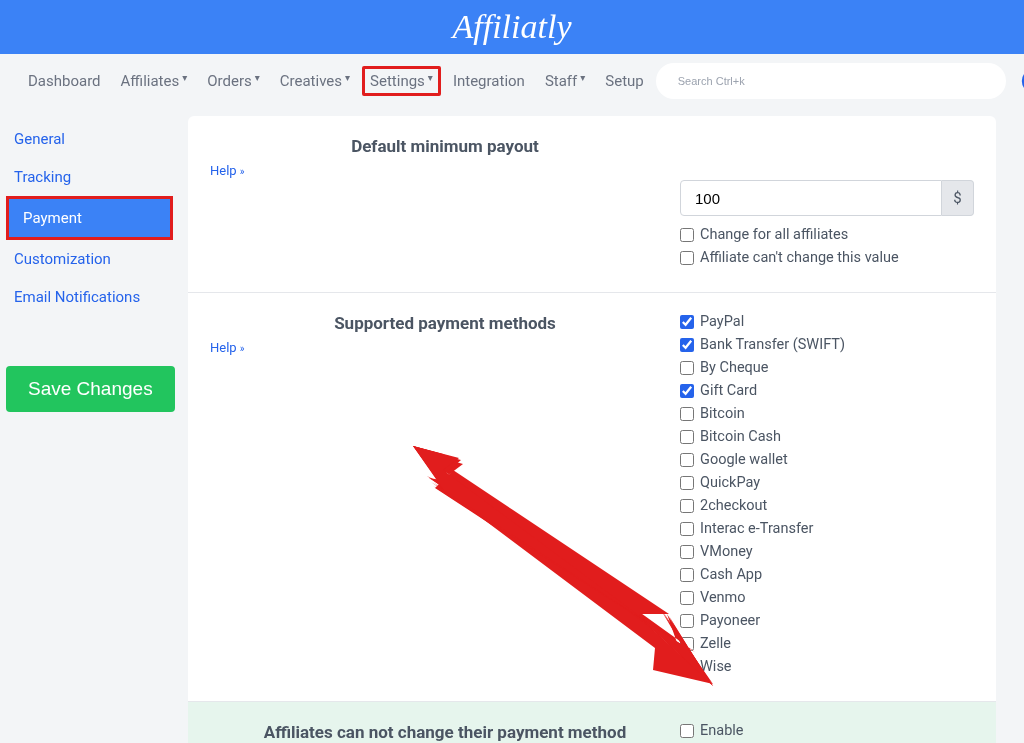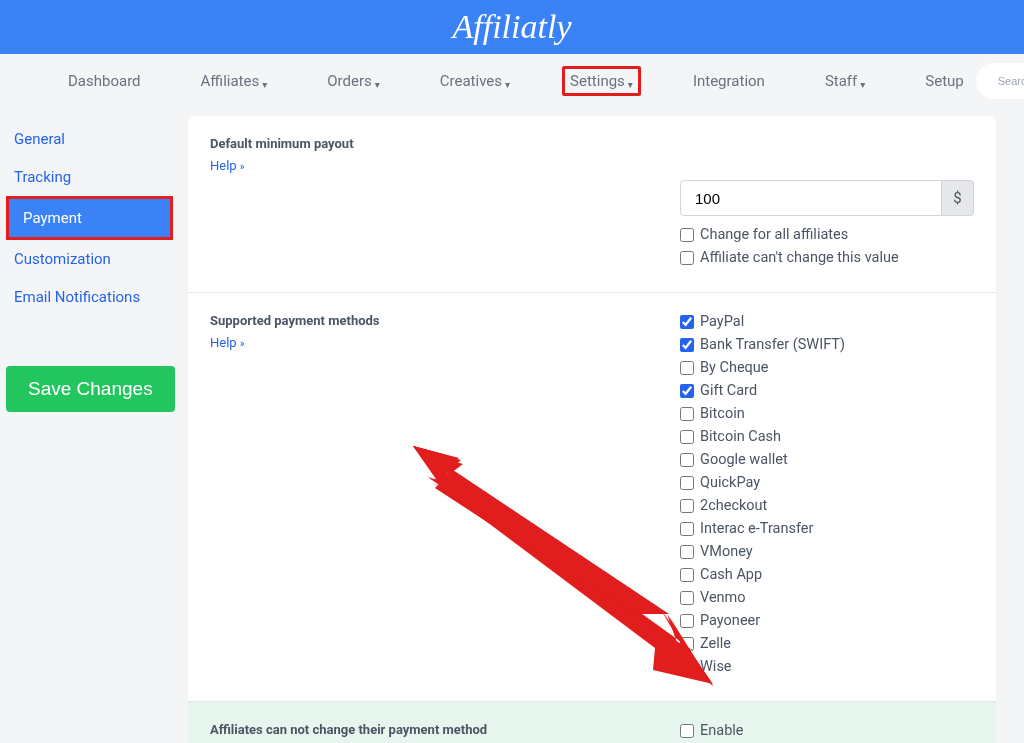--- a/index.html
+++ b/index.html
@@ -4,39 +4,39 @@
 <style>
 * { box-sizing: border-box; margin: 0; padding: 0; }
 body { font-family: -apple-system, BlinkMacSystemFont, "Segoe UI", Roboto, sans-serif; background: #f3f5f7; color: #444; width: 1024px; }
 
 
 .brand-bar { background: #3b82f6; height: 54px; display: flex; align-items: center; justify-content: center; }
 .brand-logo { font-family: "Brush Script MT", cursive; color: #fff; font-size: 34px; font-style: italic; font-weight: 400; }
 
 
 .nav-bar { height: 54px; display: flex; align-items: center; padding: 0 16px 0 20px; gap: 4px; background: #f3f5f7; }
-.nav-item { display: flex; align-items: flex-end; font-size: 15px; color: #6b7280; padding: 6px 8px; cursor: pointer; white-space: nowrap; margin-left: 40px; }
+.nav-item { display: flex; align-items: flex-start; font-size: 15px; color: #6b7280; padding: 6px 8px; cursor: pointer; white-space: nowrap; }
 .nav-caret { margin-left: 3px; font-size: 10px; color: #6b7280; }
 .nav-highlight { border: 3px solid #e11d1d; border-radius: 2px; padding: 3px 5px; }
 .search-wrap { margin-left: auto; display: flex; align-items: center; gap: 14px; }
 .search-input { width: 350px; height: 36px; border-radius: 18px; border: none; background: #fff; padding: 0 22px; font-size: 11px; color: #6b7280; outline: none; }
 .search-input::placeholder { color: #9ca3af; }
 .power-icon { width: 28px; height: 28px; color: #2563eb; display: flex; align-items: center; justify-content: center; }
 
 
 .page { display: flex; padding: 0 16px 0 0; }
 .sidebar { width: 188px; padding: 12px 0 0 0; flex-shrink: 0; }
 .side-link { display: block; padding: 10px 14px; font-size: 15px; color: #2563eb; cursor: pointer; }
 .side-link.active { background: #3b82f6; color: #fff; border: 3px solid #e11d1d; margin: 0 15px 0 6px; }
 .save-btn { background: #22c55e; color: #fff; border: none; padding: 12px 22px; font-size: 19px; border-radius: 4px; cursor: pointer; margin: 50px 0 0 6px; }
 
 .main { flex: 1; background: #fff; margin: 8px 12px 0 0; border-radius: 6px 6px 0 0; }
 .section { display: flex; padding: 20px 22px; border-bottom: 1px solid #e5e7eb; }
 .section-left { width: 470px; flex-shrink: 0; }
-.section-title { font-weight: 700; color: #4b5563; font-size: 13px; margin-bottom: 4px; }
+.section-title { font-weight: 700; color: #4b5563; font-size: 17px; margin-bottom: 4px; text-align: center; }
 .help-link { color: #2563eb; font-size: 13px; cursor: pointer; }
 .help-chevron { font-size: 10px; margin-left: 3px; }
 .section-right { flex: 1; }
 
 .payout-row { display: flex; gap: 0; margin-bottom: 10px; margin-top: 44px; }
 .payout-input { flex: 1; height: 36px; border: 1px solid #d1d5db; border-radius: 4px 0 0 4px; padding: 0 14px; font-size: 15px; }
 .payout-suffix { width: 32px; height: 36px; background: #e5e7eb; border: 1px solid #d1d5db; border-left: none; border-radius: 0 4px 4px 0; display: flex; align-items: center; justify-content: center; font-size: 15px; color: #4b5563; }
 
 .chk-row { display: flex; align-items: center; gap: 6px; margin-bottom: 6px; font-size: 14.5px; color: #4b5563; }
 .chk-row input[type=checkbox] { width: 14px; height: 14px; accent-color: #2563eb; cursor: pointer; }

